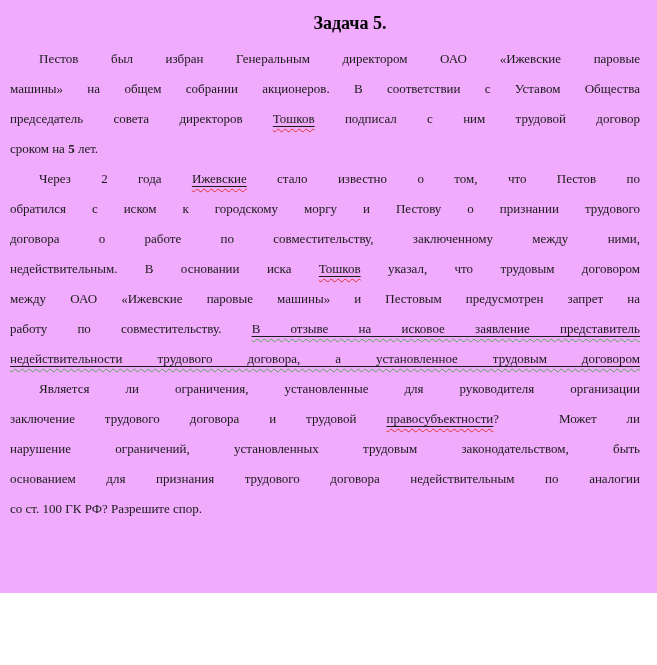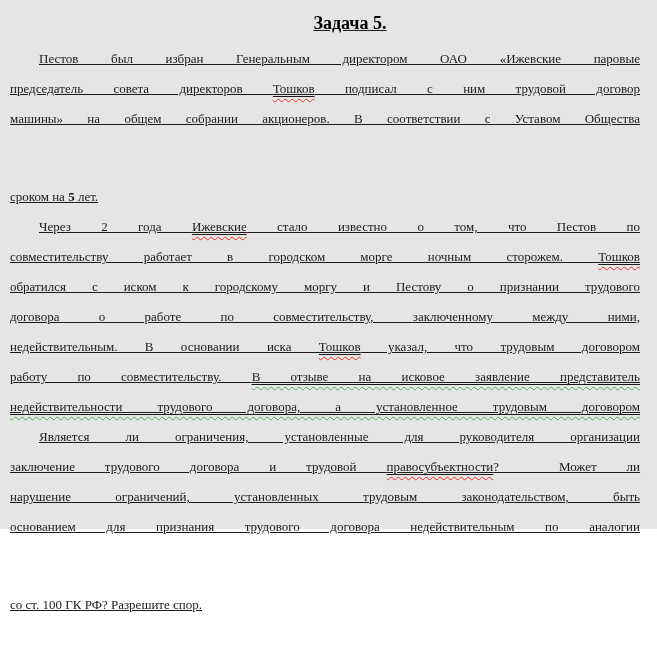--- a/index.html
+++ b/index.html
@@ -10,43 +10,42 @@
   body {
     width: 657px;
     height: 665px;
     overflow: hidden;
     font-family: "Liberation Serif", "DejaVu Serif", serif;
     color: #1a1a1a;
   }
   .page {
     box-sizing: border-box;
     width: 657px;
-    height: 529px;
+    height: 593px;
     padding: 8px 17px 0 10px;
-    background: #e5e5e5;
-    text-decoration: underline;
+    background: #f0abfc;
   }
   .doc-title {
     font-size: 18px;
     line-height: 30px;
     font-weight: bold;
     text-align: center;
     text-indent: 50px;
     margin: 0 0 6px 0;
     color: #000000;
   }
   .line {
     font-size: 13px;
     line-height: 30px;
     white-space: normal;
   }
   
   .jl { text-align: justify; text-align-last: justify; }
   
-  .ll { text-align: left; text-align-last: left; margin-top: 48px; }
+  .ll { text-align: left; text-align-last: left; }
   
   .ind { text-indent: 29px; }
 
   .bold { font-weight: bold; }
 
   
   .run-u {
     text-decoration-line: underline;
     text-decoration-style: solid;
     text-decoration-thickness: 1px;
@@ -70,28 +69,28 @@
     text-underline-offset: 5px;
   }
 </style>
 </head>
 <body style="color: rgb(26, 26, 26); background: rgb(255, 255, 255);">
 
 <div class="page">
   <div class="doc-title">Задача 5.</div>
   <div>
       <div class="line ind jl"><span class="plain">Пестов был избран Генеральным директором ОАО «Ижевские паровые</span></div>
+      <div class="line jl"><span class="plain">машины» на общем собрании акционеров. В соответствии с Уставом Общества</span></div>
       <div class="line jl"><span class="plain">председатель совета директоров </span><span class="run-u"><span class="sq-red">Тошков</span></span><span class="plain"> подписал с ним трудовой договор</span></div>
-      <div class="line jl"><span class="plain">машины» на общем собрании акционеров. В соответствии с Уставом Общества</span></div>
       <div class="line ll"><span class="plain">сроком на </span><span class="bold">5</span><span class="plain"> лет.</span></div>
       <div class="line ind jl"><span class="plain">Через 2 года </span><span class="run-u"><span class="sq-red">Ижевские</span></span><span class="plain"> стало известно о том, что Пестов по</span></div>
-      <div class="line jl"><span class="plain">совместительству работает в городском морге ночным сторожем. </span><span class="run-u"><span class="sq-red">Тошков</span></span></div>
       <div class="line jl"><span class="plain">обратился с иском к городскому моргу и Пестову о признании трудового</span></div>
       <div class="line jl"><span class="plain">договора о работе по совместительству, заключенному между ними,</span></div>
       <div class="line jl"><span class="plain">недействительным. В основании иска </span><span class="run-u"><span class="sq-red">Тошков</span></span><span class="plain"> указал, что трудовым договором</span></div>
+      <div class="line jl"><span class="plain">между ОАО «Ижевские паровые машины» и Пестовым предусмотрен запрет на</span></div>
       <div class="line jl"><span class="plain">работу по совместительству. </span><span class="run-u"><span class="sq-green">В отзыве на исковое заявление представитель</span></span></div>
       <div class="line jl"><span class="run-u"><span class="sq-green">недействительности трудового договора, а установленное трудовым договором</span></span></div>
       <div class="line ind jl"><span class="plain">Является ли ограничения, установленные для руководителя организации</span></div>
       <div class="line jl"><span class="plain">заключение трудового договора и трудовой </span><span class="run-u"><span class="sq-red">правосубъектности</span></span><span class="plain">?&nbsp; Может ли</span></div>
       <div class="line jl"><span class="plain">нарушение ограничений, установленных трудовым законодательством, быть</span></div>
       <div class="line jl"><span class="plain">основанием для признания трудового договора недействительным по аналогии</span></div>
       <div class="line ll"><span class="plain">со ст. 100 ГК РФ? Разрешите спор.</span></div>
     </div>
 </div>
 

